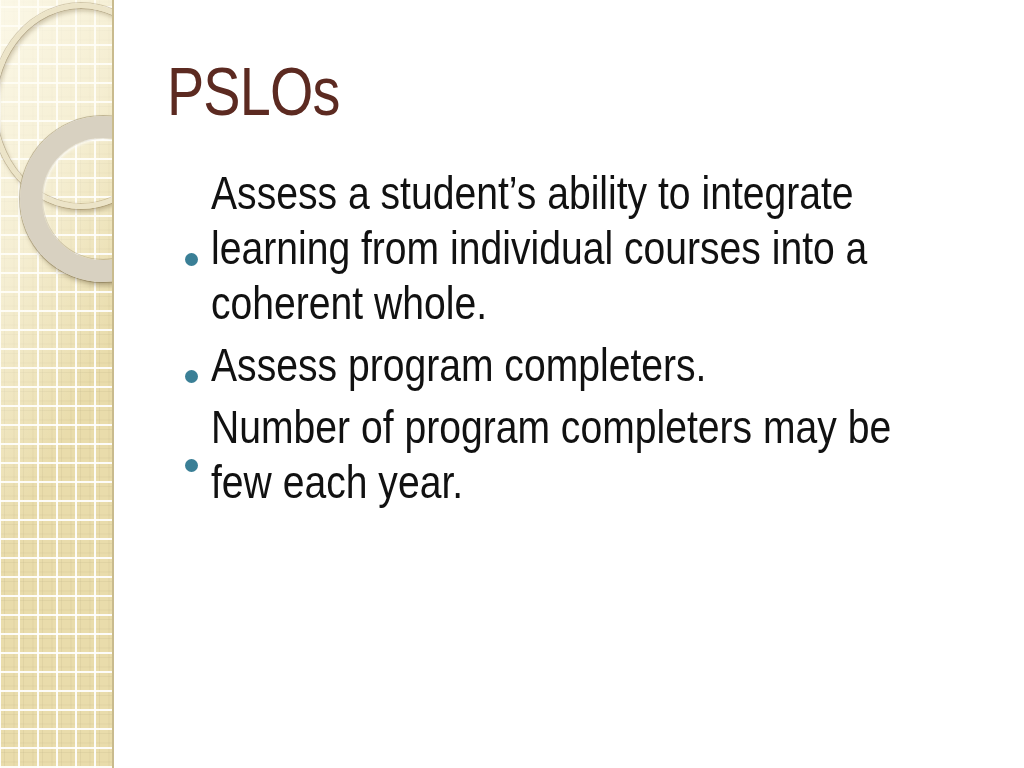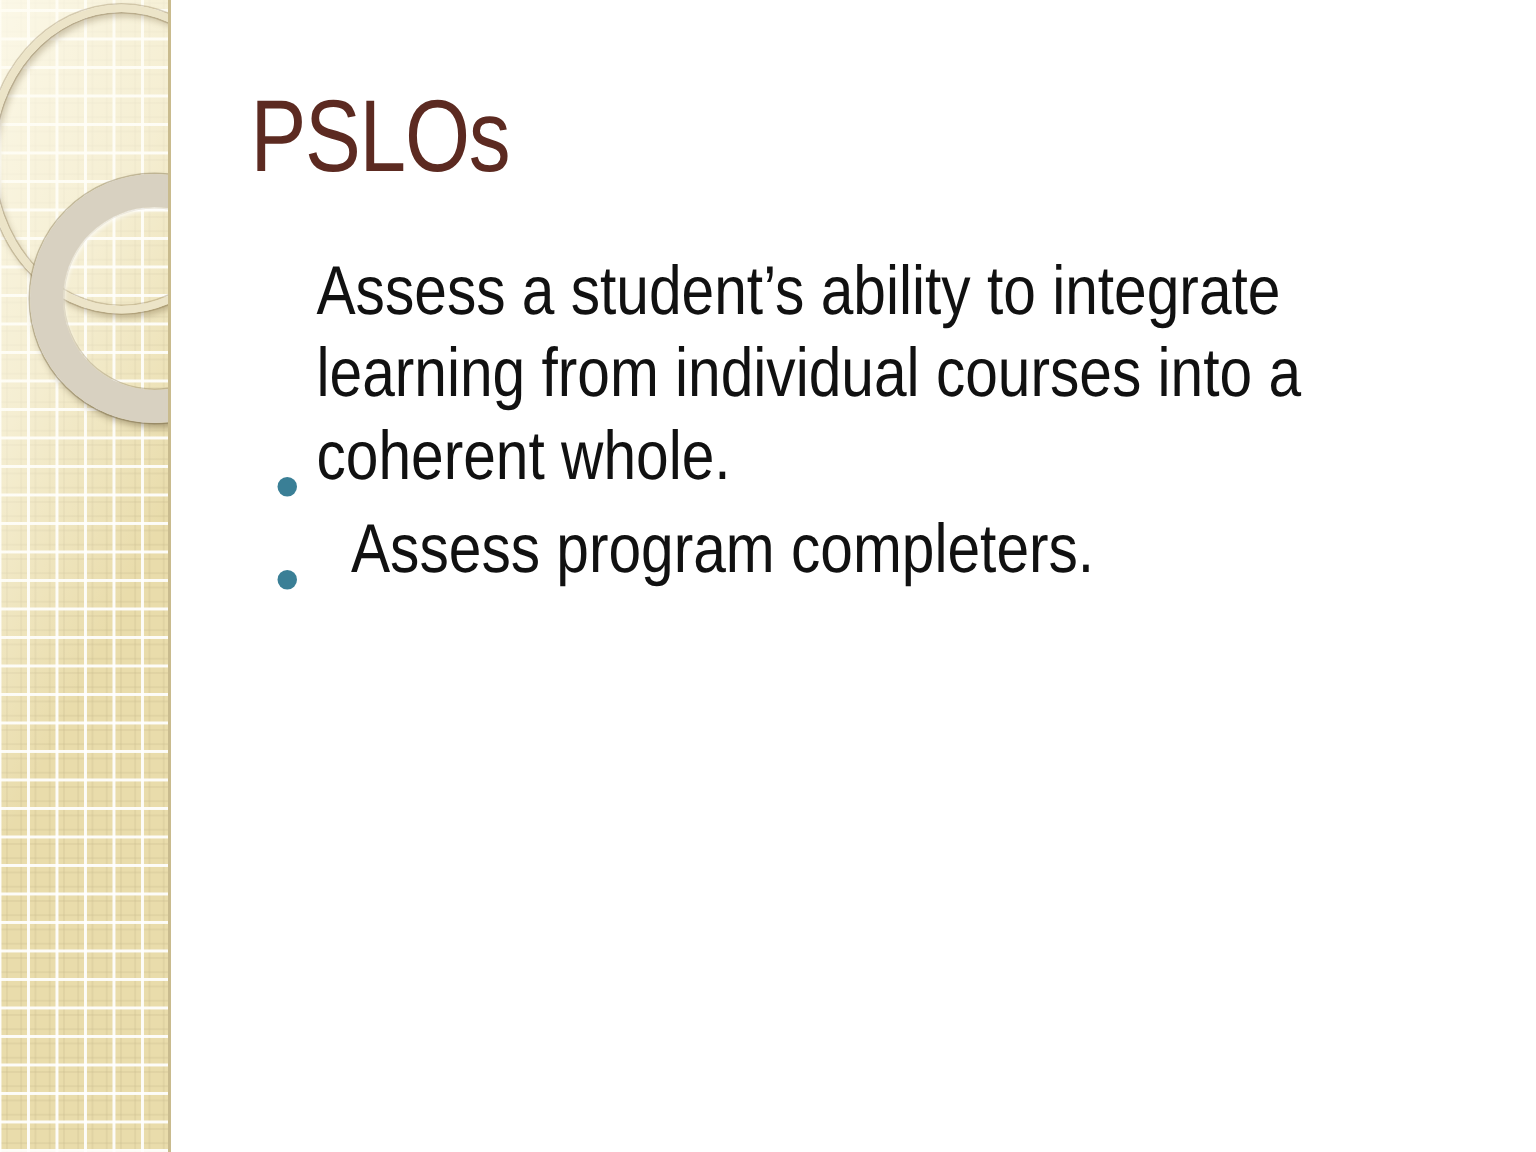--- a/index.html
+++ b/index.html
@@ -64,22 +64,22 @@
     letter-spacing:-1px;
     color:var(--title-text,#5c2a21);
     transform:scaleX(.82);transform-origin:left top;
     white-space:nowrap;
   }
   .bullets{
     position:absolute;left:185px;top:166px;right:20px;
     margin:0;padding:0;list-style:none;
     color:var(--body-text,#111111);
   }
-  .bullet-item{display:flex;align-items:flex-end;}
-  .bullet-item + .bullet-item{margin-top:7px;gap:23px;}
+  .bullet-item{display:flex;align-items:center;}
+  .bullet-item + .bullet-item{margin-top:7px;}
   .dot{
     flex:0 0 auto;
     width:13px;height:13px;border-radius:50%;
     background:var(--bullet-dot,#3a7f96);
     margin:21px 13px 0 0;
   }
   .lines{flex:1 1 auto;min-width:0;}
   .line{
     font-size:46px;line-height:55px;
     white-space:nowrap;
@@ -111,15 +111,22 @@
     </li>
 
     <li class="bullet-item">
       <span class="dot"></span>
       <div class="lines">
         <div class="line">Assess program completers.</div>
       </div>
     </li>
 
 
+    <li class="bullet-item">
+      <span class="dot"></span>
+      <div class="lines">
+        <div class="line">Number of program completers may be</div>
+        <div class="line">few each year.</div>
+      </div>
+    </li>
 
   </ul>
 </div>
 
 </body></html>

